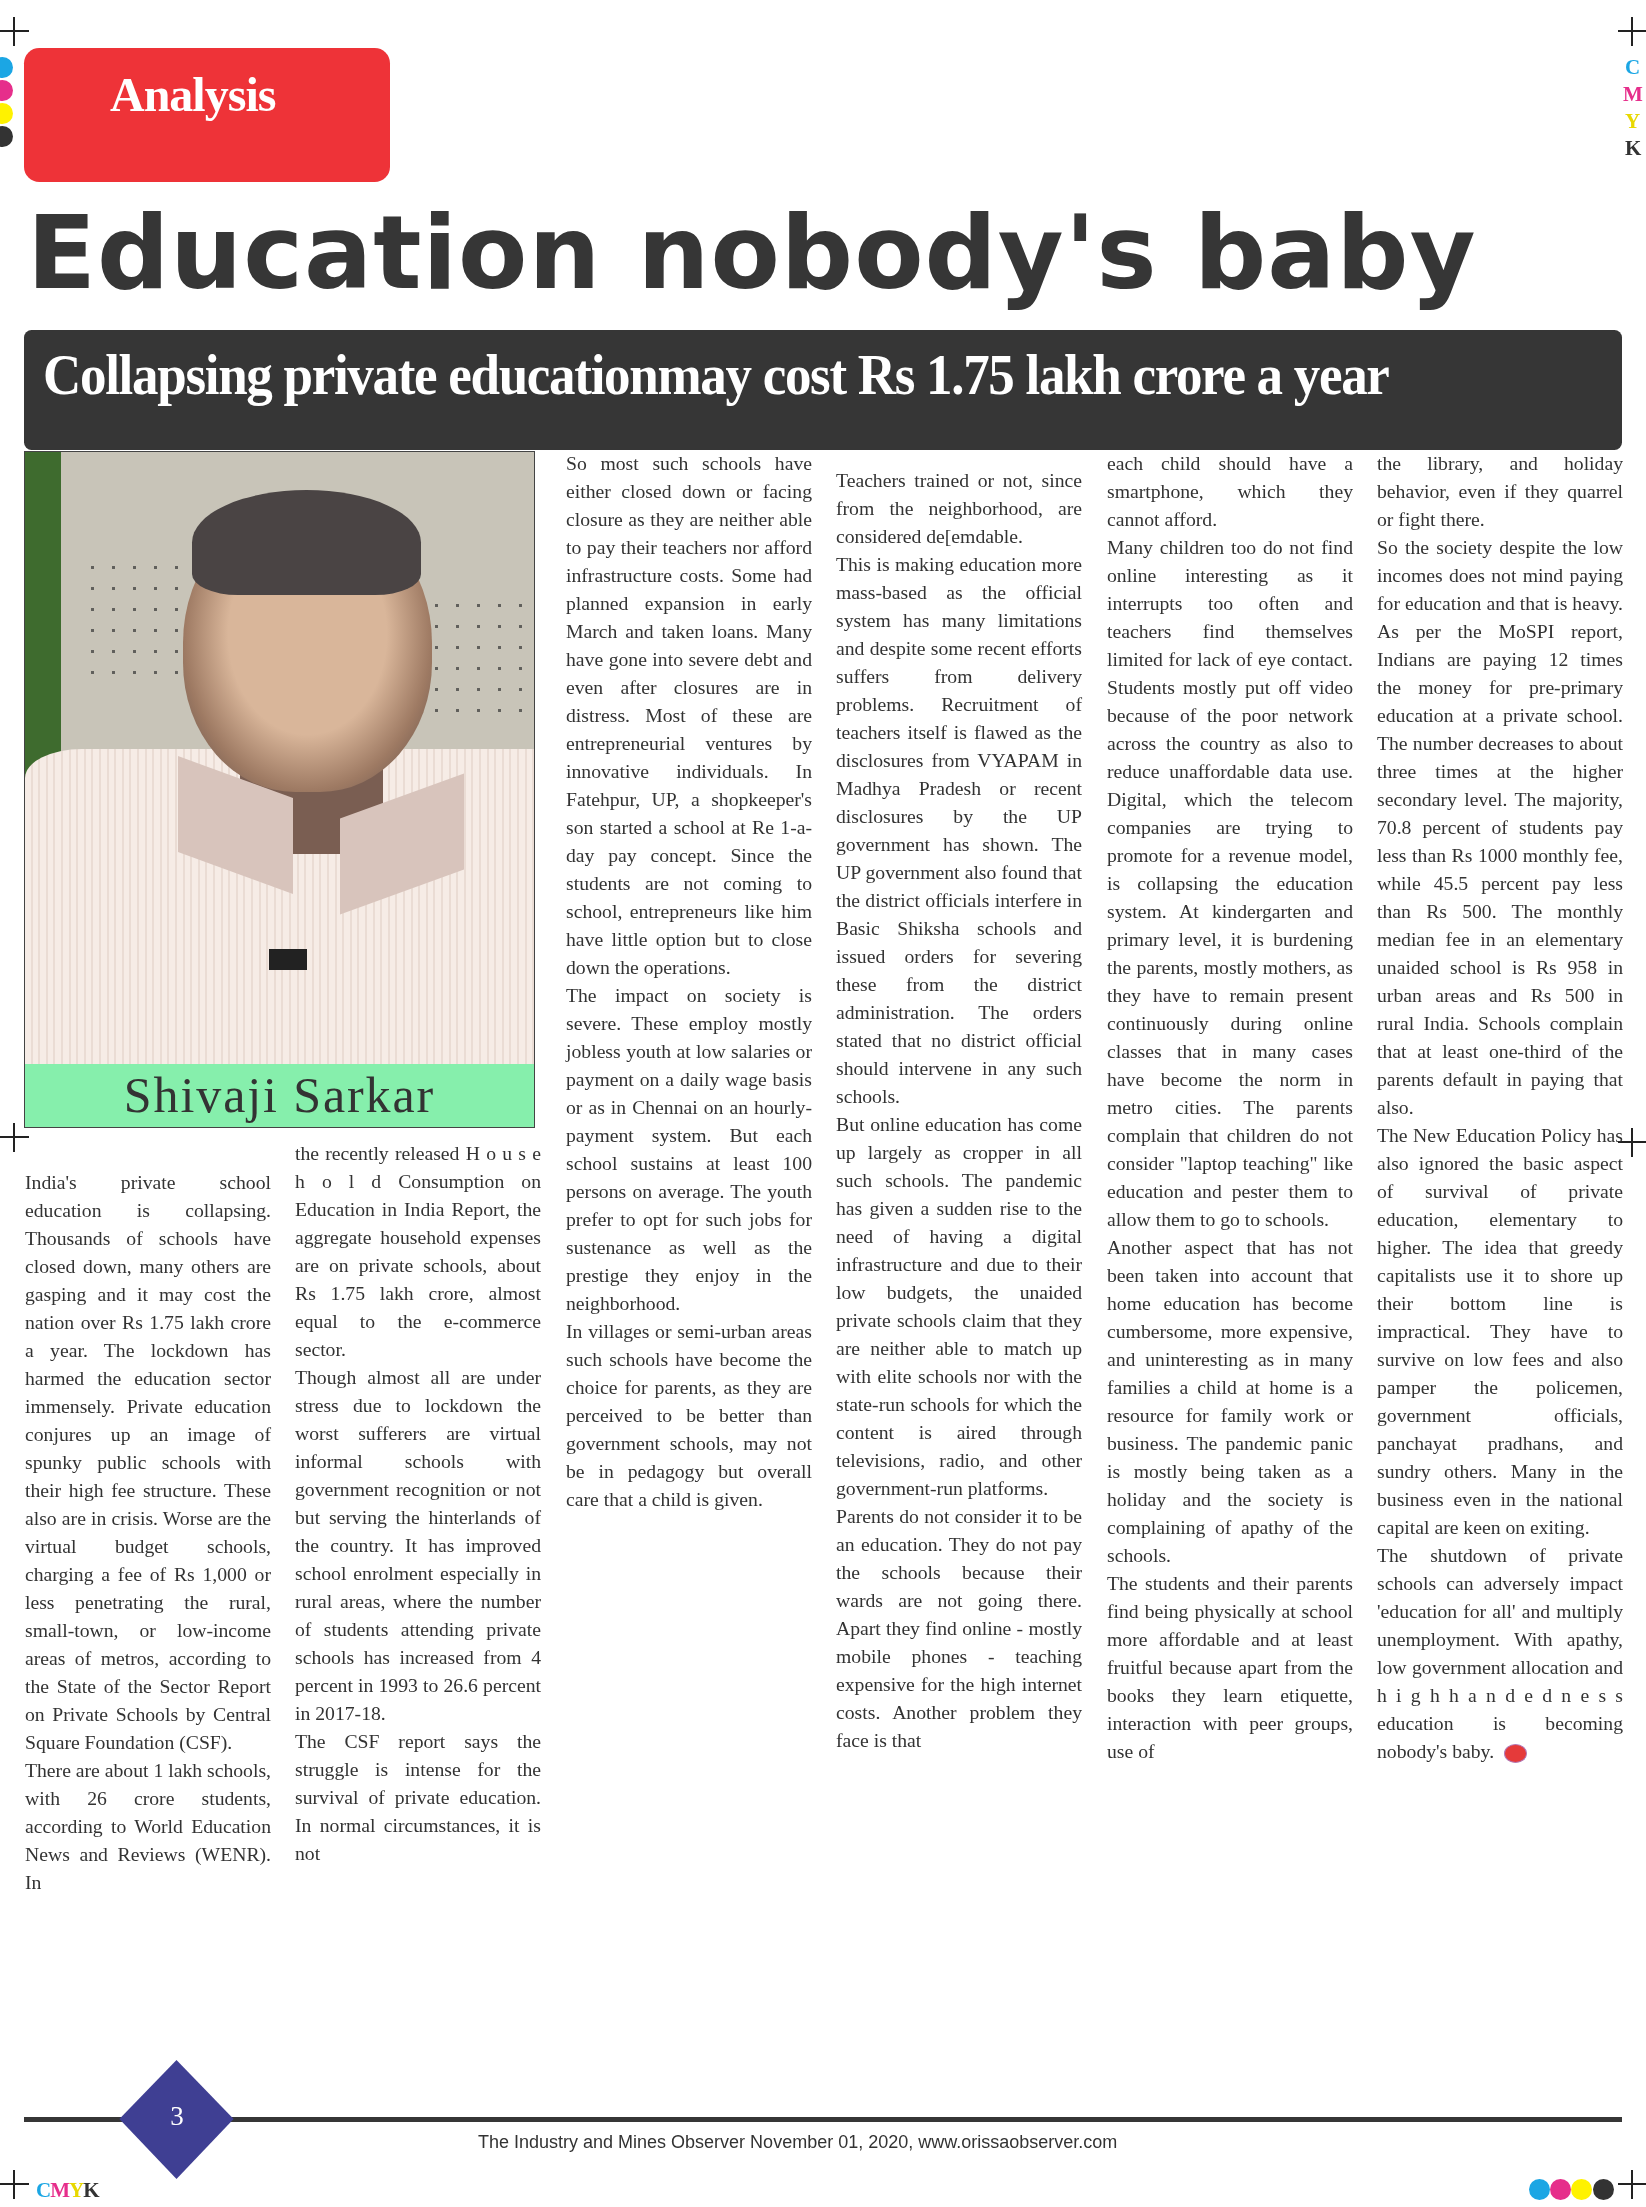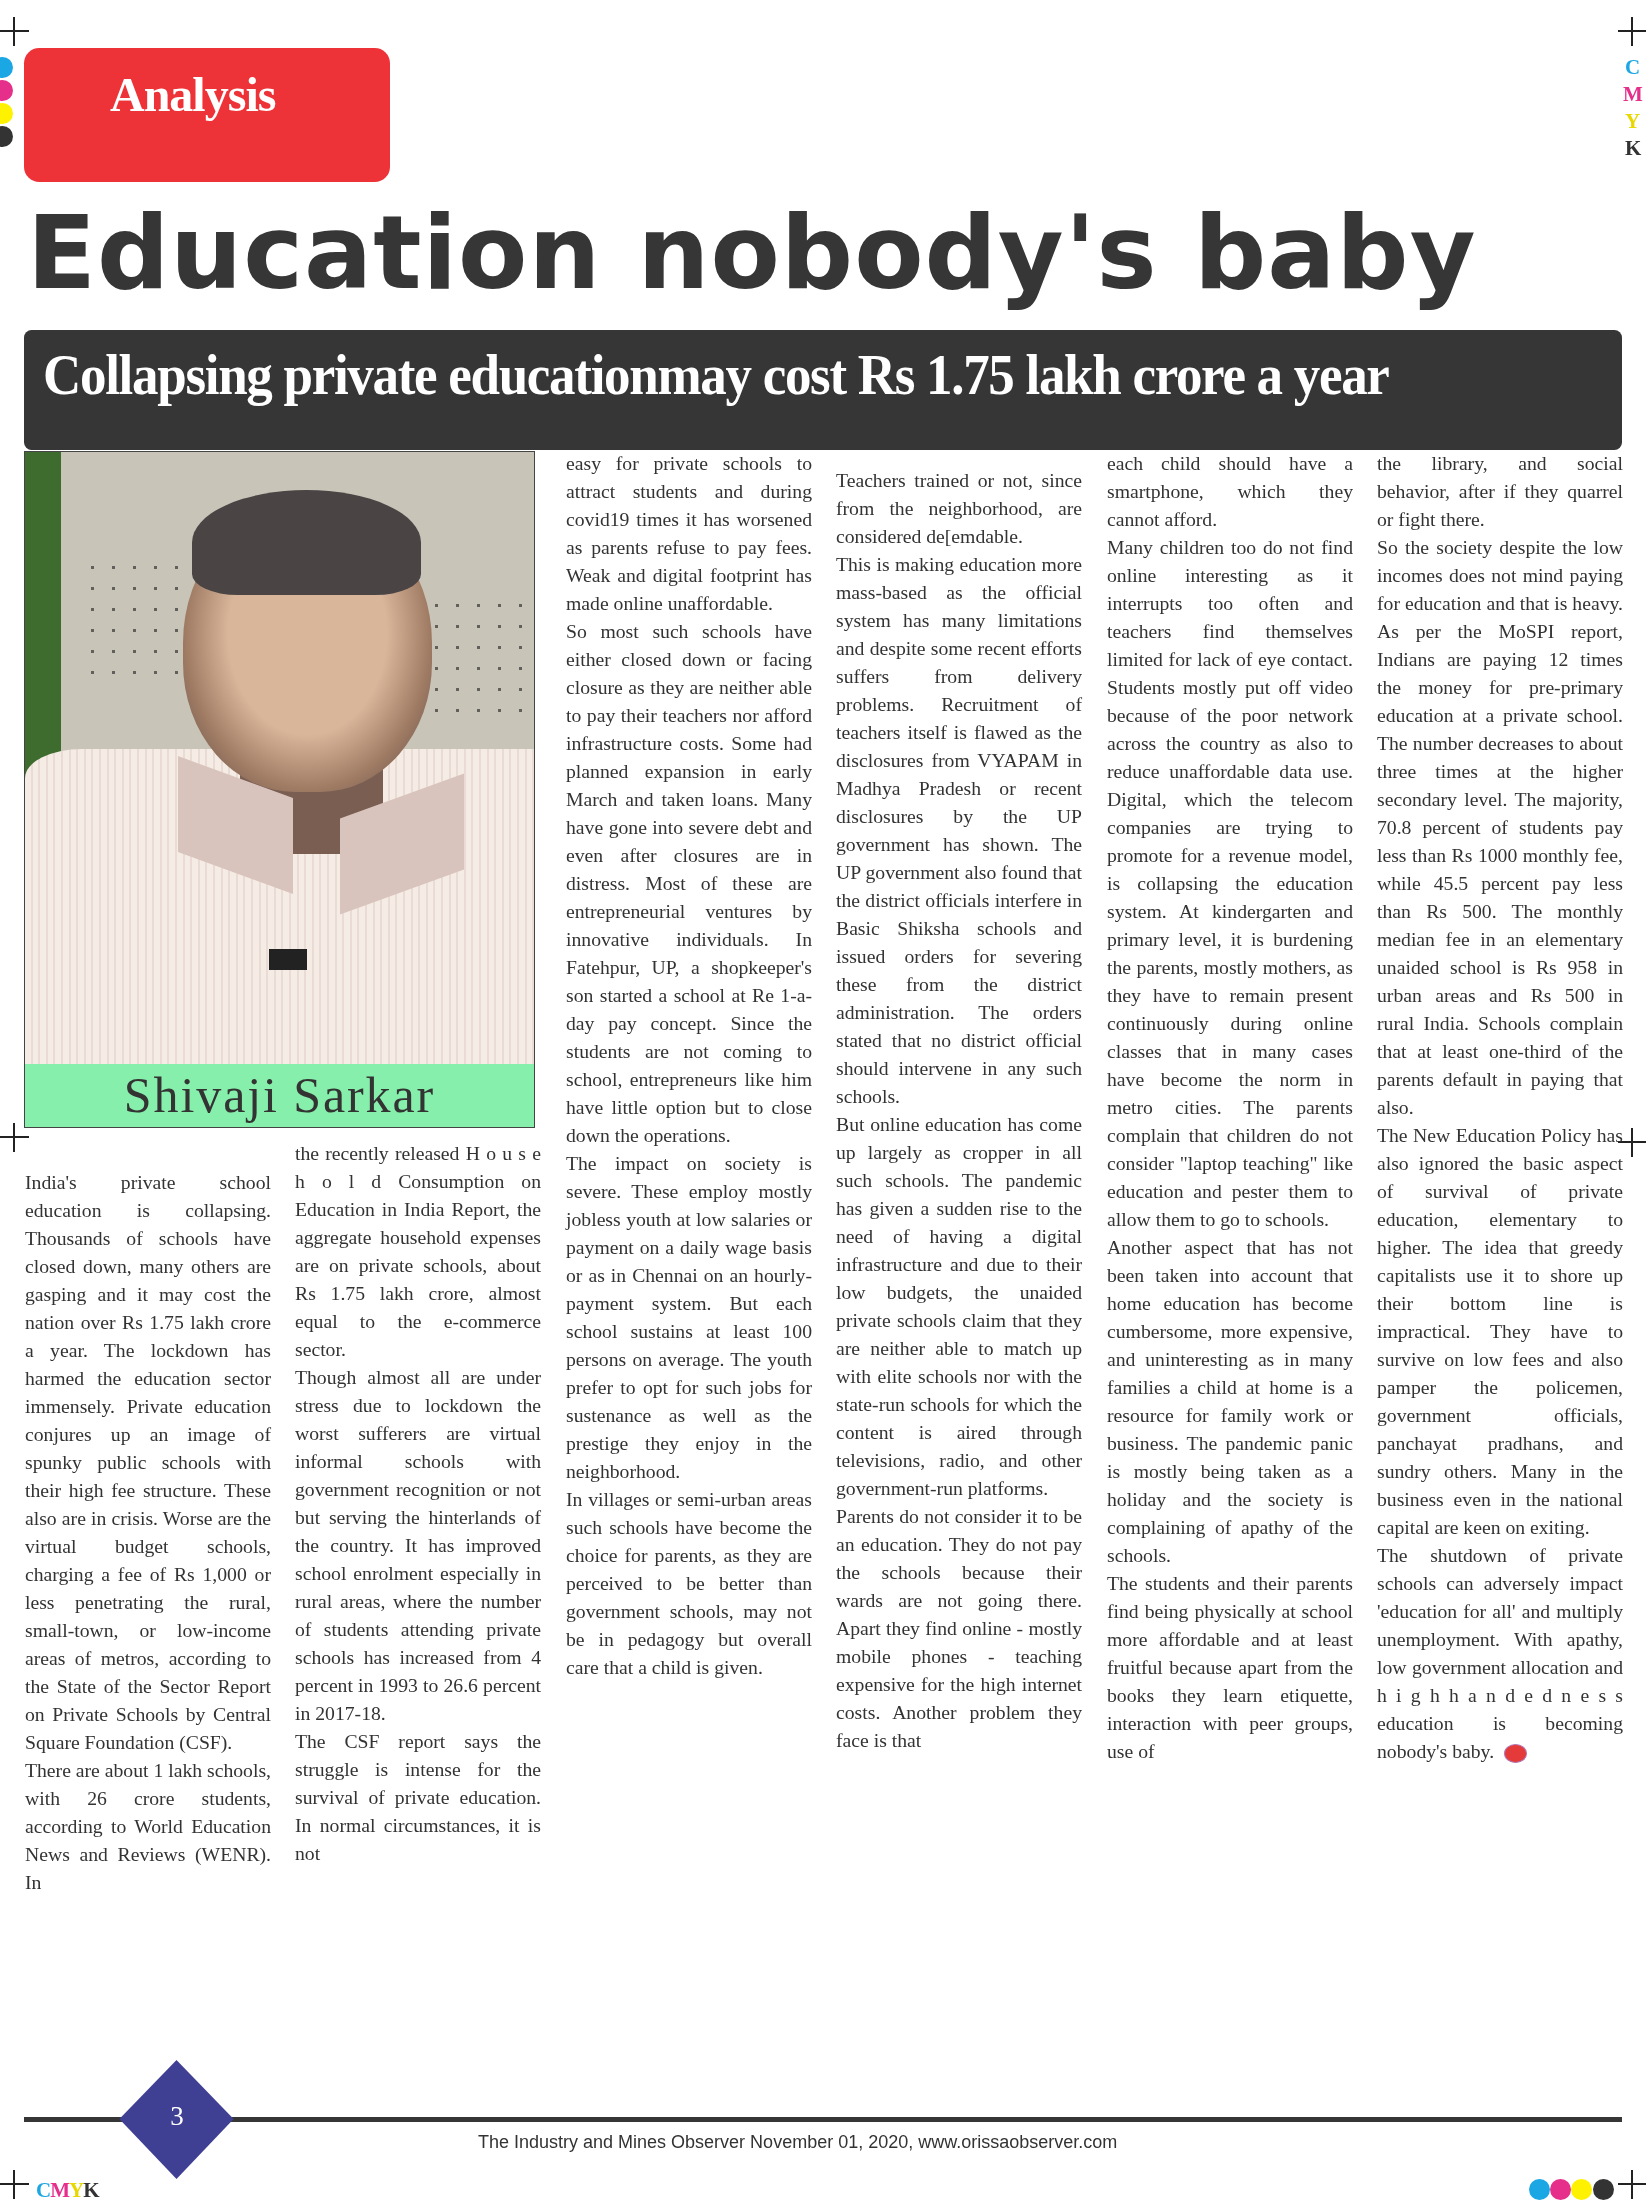--- a/index.html
+++ b/index.html
@@ -93,42 +93,41 @@
   <p>There are about 1 lakh schools, with 26 crore students, according to World Education News and Reviews (WENR). In</p>
 </div>
 
 <div class="col" style="left:295px; top:1139px;">
   <p>the recently released H o u s e h o l d Consumption on Education in India Report, the aggregate household expenses are on private schools, about Rs 1.75 lakh crore, almost equal to the e-commerce sector.</p>
   <p>Though almost all are under stress due to lockdown the worst sufferers are virtual informal schools with government recognition or not but serving the hinterlands of the country. It has improved school enrolment especially in rural areas, where the number of students attending private schools has increased from 4 percent in 1993 to 26.6 percent in 2017-18.</p>
   <p>The CSF report says the struggle is intense for the survival of private education. In normal circumstances, it is not</p>
 </div>
 
 <div class="col" style="left:566px; top:449px;">
-  <p>easy for private schools to attract students and during covid19 times it has worsened as parents refuse to pay fees. Weak and digital footprint has made online unaffordable.</p>
   <p>So most such schools have either closed down or facing closure as they are neither able to pay their teachers nor afford infrastructure costs. Some had planned expansion in early March and taken loans. Many have gone into severe debt and even after closures are in distress. Most of these are entrepreneurial ventures by innovative individuals. In Fatehpur, UP, a shopkeeper's son started a school at Re 1-a-day pay concept. Since the students are not coming to school, entrepreneurs like him have little option but to close down the operations.</p>
   <p>The impact on society is severe. These employ mostly jobless youth at low salaries or payment on a daily wage basis or as in Chennai on an hourly-payment system. But each school sustains at least 100 persons on average. The youth prefer to opt for such jobs for sustenance as well as the prestige they enjoy in the neighborhood.</p>
   <p>In villages or semi-urban areas such schools have become the choice for parents, as they are perceived to be better than government schools, may not be in pedagogy but overall care that a child is given.</p>
 </div>
 
 <div class="col" style="left:836px; top:449px;margin-top:17px;">
   <p>Teachers trained or not, since from the neighborhood, are considered de[emdable.</p>
   <p>This is making education more mass-based as the official system has many limitations and despite some recent efforts suffers from delivery problems. Recruitment of teachers itself is flawed as the disclosures from VYAPAM in Madhya Pradesh or recent disclosures by the UP government has shown. The UP government also found that the district officials interfere in Basic Shiksha schools and issued orders for severing these from the district administration. The orders stated that no district official should intervene in any such schools.</p>
   <p>But online education has come up largely as cropper in all such schools. The pandemic has given a sudden rise to the need of having a digital infrastructure and due to their low budgets, the unaided private schools claim that they are neither able to match up with elite schools nor with the state-run schools for which the content is aired through televisions, radio, and other government-run platforms.</p>
   <p>Parents do not consider it to be an education. They do not pay the schools because their wards are not going there. Apart they find online - mostly mobile phones - teaching expensive for the high internet costs. Another problem they face is that</p>
 </div>
 
 <div class="col" style="left:1107px; top:449px;">
   <p>each child should have a smartphone, which they cannot afford.</p>
   <p>Many children too do not find online interesting as it interrupts too often and teachers find themselves limited for lack of eye contact. Students mostly put off video because of the poor network across the country as also to reduce unaffordable data use. Digital, which the telecom companies are trying to promote for a revenue model, is collapsing the education system. At kindergarten and primary level, it is burdening the parents, mostly mothers, as they have to remain present continuously during online classes that in many cases have become the norm in metro cities. The parents complain that children do not consider "laptop teaching" like education and pester them to allow them to go to schools.</p>
   <p>Another aspect that has not been taken into account that home education has become cumbersome, more expensive, and uninteresting as in many families a child at home is a resource for family work or business. The pandemic panic is mostly being taken as a holiday and the society is complaining of apathy of the schools.</p>
   <p>The students and their parents find being physically at school more affordable and at least fruitful because apart from the books they learn etiquette, interaction with peer groups, use of</p>
 </div>
 
 <div class="col" style="left:1377px; top:449px;">
-  <p>the library, and social behavior, after if they quarrel or fight there.</p>
+  <p>the library, and holiday behavior, even if they quarrel or fight there.</p>
   <p>So the society despite the low incomes does not mind paying for education and that is heavy. As per the MoSPI report, Indians are paying 12 times the money for pre-primary education at a private school. The number decreases to about three times at the higher secondary level. The majority, 70.8 percent of students pay less than Rs 1000 monthly fee, while 45.5 percent pay less than Rs 500. The monthly median fee in an elementary unaided school is Rs 958 in urban areas and Rs 500 in rural India. Schools complain that at least one-third of the parents default in paying that also.</p>
   <p>The New Education Policy has also ignored the basic aspect of survival of private education, elementary to higher. The idea that greedy capitalists use it to shore up their bottom line is impractical. They have to survive on low fees and also pamper the policemen, government officials, panchayat pradhans, and sundry others. Many in the business even in the national capital are keen on exiting.</p>
   <p><span>The shutdown of private schools can adversely impact 'education for all' and multiply unemployment. With apathy, low government allocation and h i g h h a n d e d n e s s education is becoming nobody's baby.</span><span class="endmark"></span></p>
 </div>
 
 <div class="footer-line"></div>
 <svg class="diamond" viewBox="0 0 120 125">
   <polygon points="60,0 120,62 60,125 0,62" fill="#3f3f93"></polygon>
 </svg>
 <div class="page-num">3</div>

